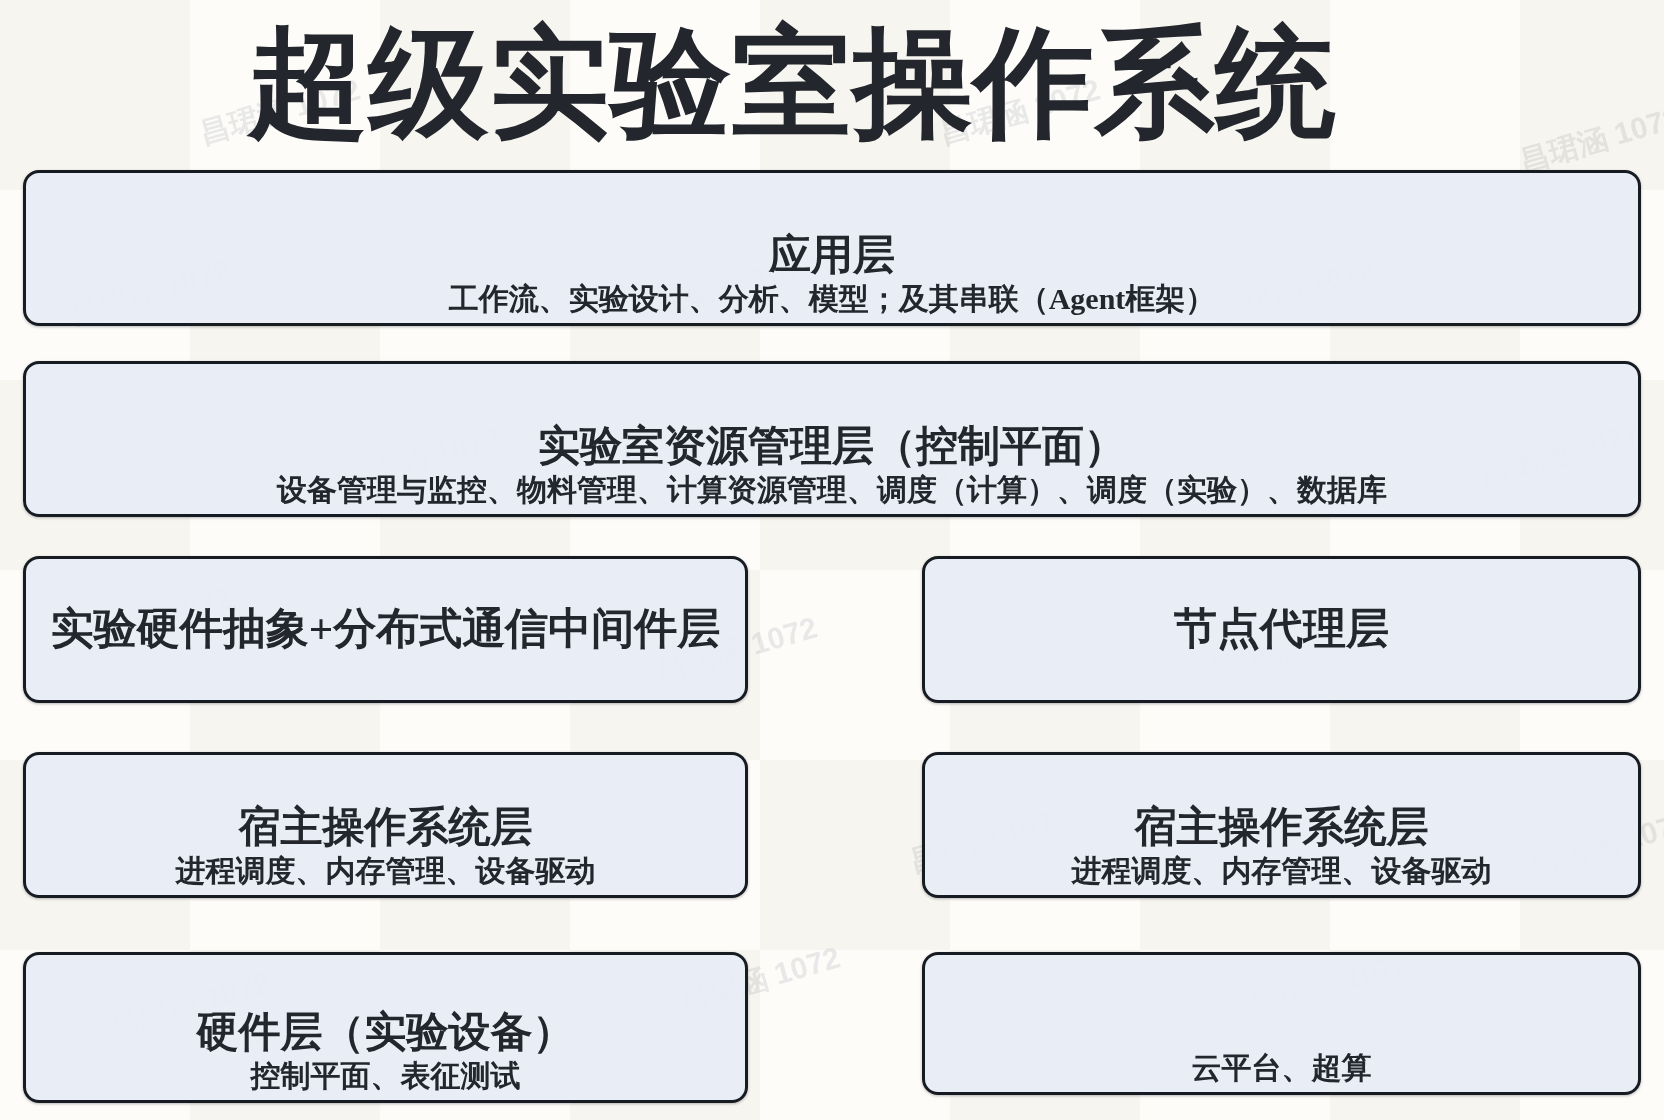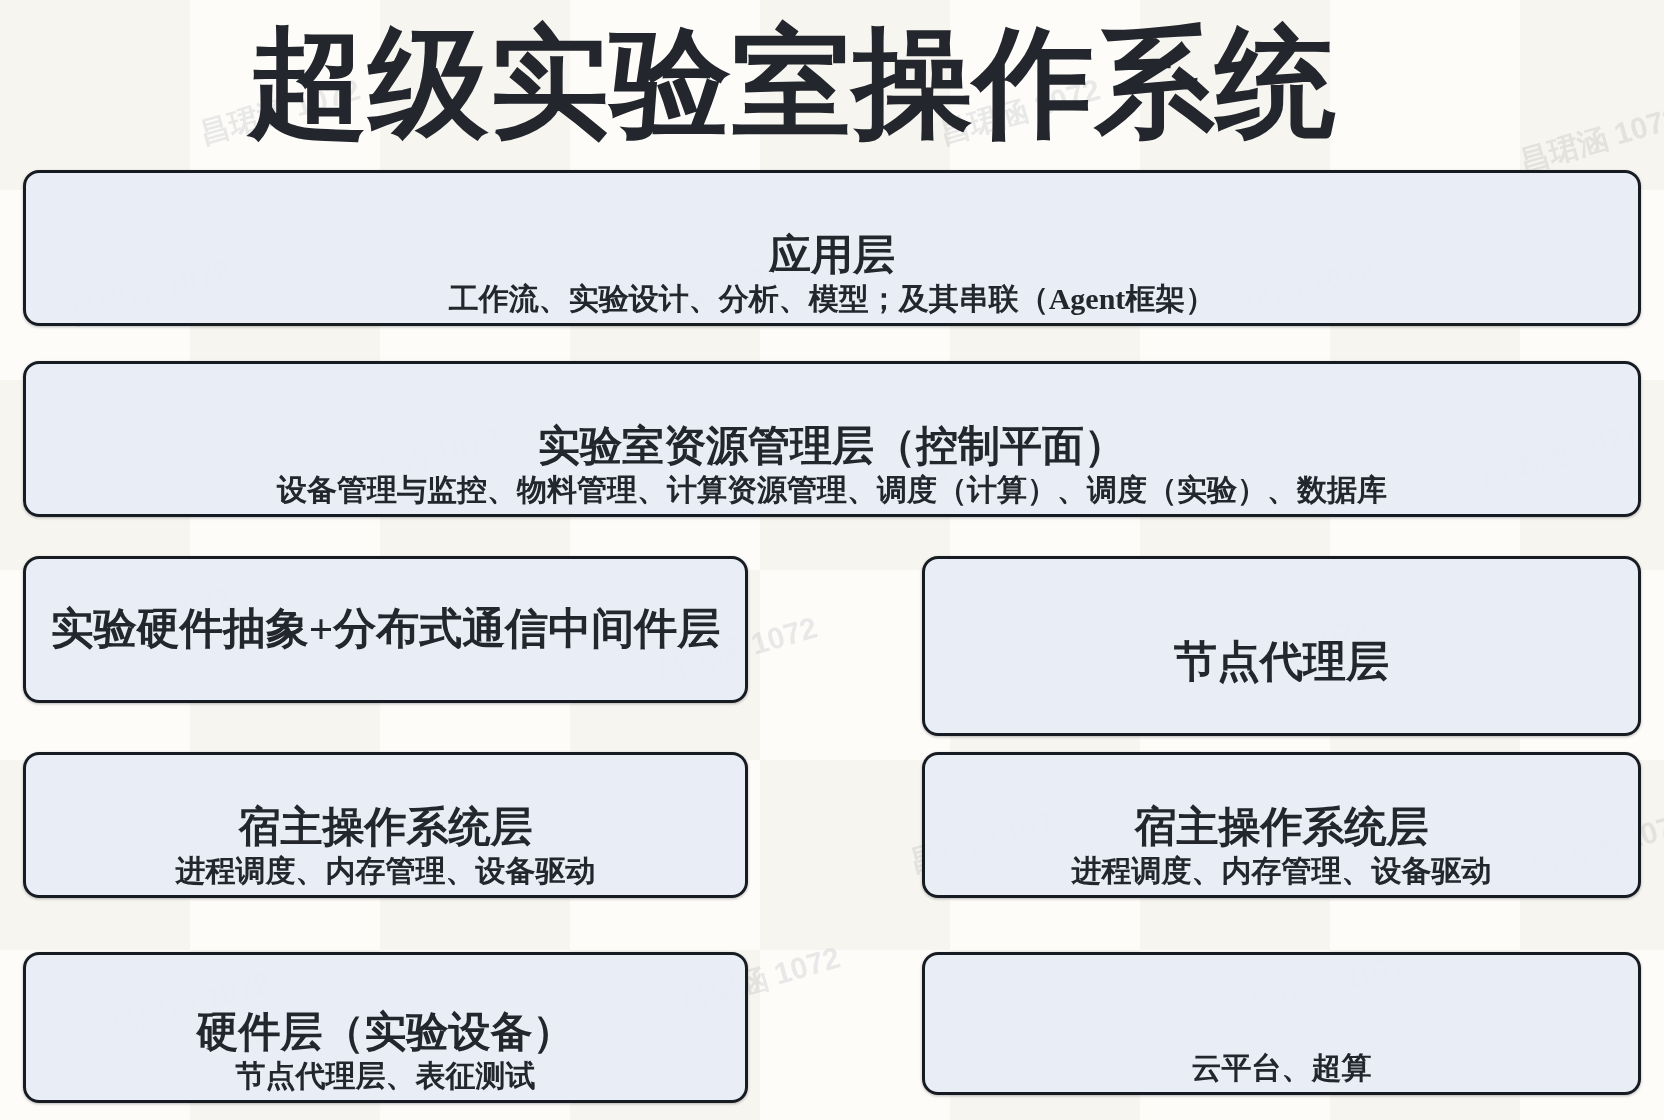--- a/index.html
+++ b/index.html
@@ -51,21 +51,21 @@
   .box-subtitle{
     font-size:30px;font-weight:700;line-height:1.2;margin-top:0;color:var(--text);white-space:nowrap;
   }
   .box.single{padding-bottom:44px;}
   .box.single .box-title{font-size:43px;}
 
   
   .pos-app      {left:23px;  top:170px; width:1618px; height:156px;}
   .pos-resource {left:23px;  top:361px; width:1618px; height:156px;}
   .pos-hal      {left:23px;  top:556px; width:725px;  height:147px;}
-  .pos-agent    {left:922px; top:556px; width:719px;  height:180px;}
+  .pos-agent    {left:922px; top:556px; width:719px;  height:147px;}
   .pos-hostl    {left:23px;  top:752px; width:725px;  height:146px;}
   .pos-hostr    {left:922px; top:752px; width:719px;  height:146px;}
   .pos-hwlab    {left:23px;  top:952px; width:725px;  height:151px;}
   .pos-hwcomp   {left:922px; top:952px; width:719px;  height:143px;}
 </style>
 </head>
 <body>
 
 <div class="watermark-layer">
     <span class="watermark" style="left: 280px; top: 112px;">昌珺涵 1072</span>
@@ -113,18 +113,18 @@
   <div class="box-subtitle">进程调度、内存管理、设备驱动</div>
 </div>
 
 <div class="box pos-hostr">
   <div class="box-title">宿主操作系统层</div>
   <div class="box-subtitle">进程调度、内存管理、设备驱动</div>
 </div>
 
 <div class="box pos-hwlab">
   <div class="box-title">硬件层（实验设备）</div>
-  <div class="box-subtitle">节点代理层、表征测试</div>
+  <div class="box-subtitle">控制平面、表征测试</div>
 </div>
 
 <div class="box pos-hwcomp">
   <div class="box-subtitle">云平台、超算</div>
 </div>
 
 </body></html>

